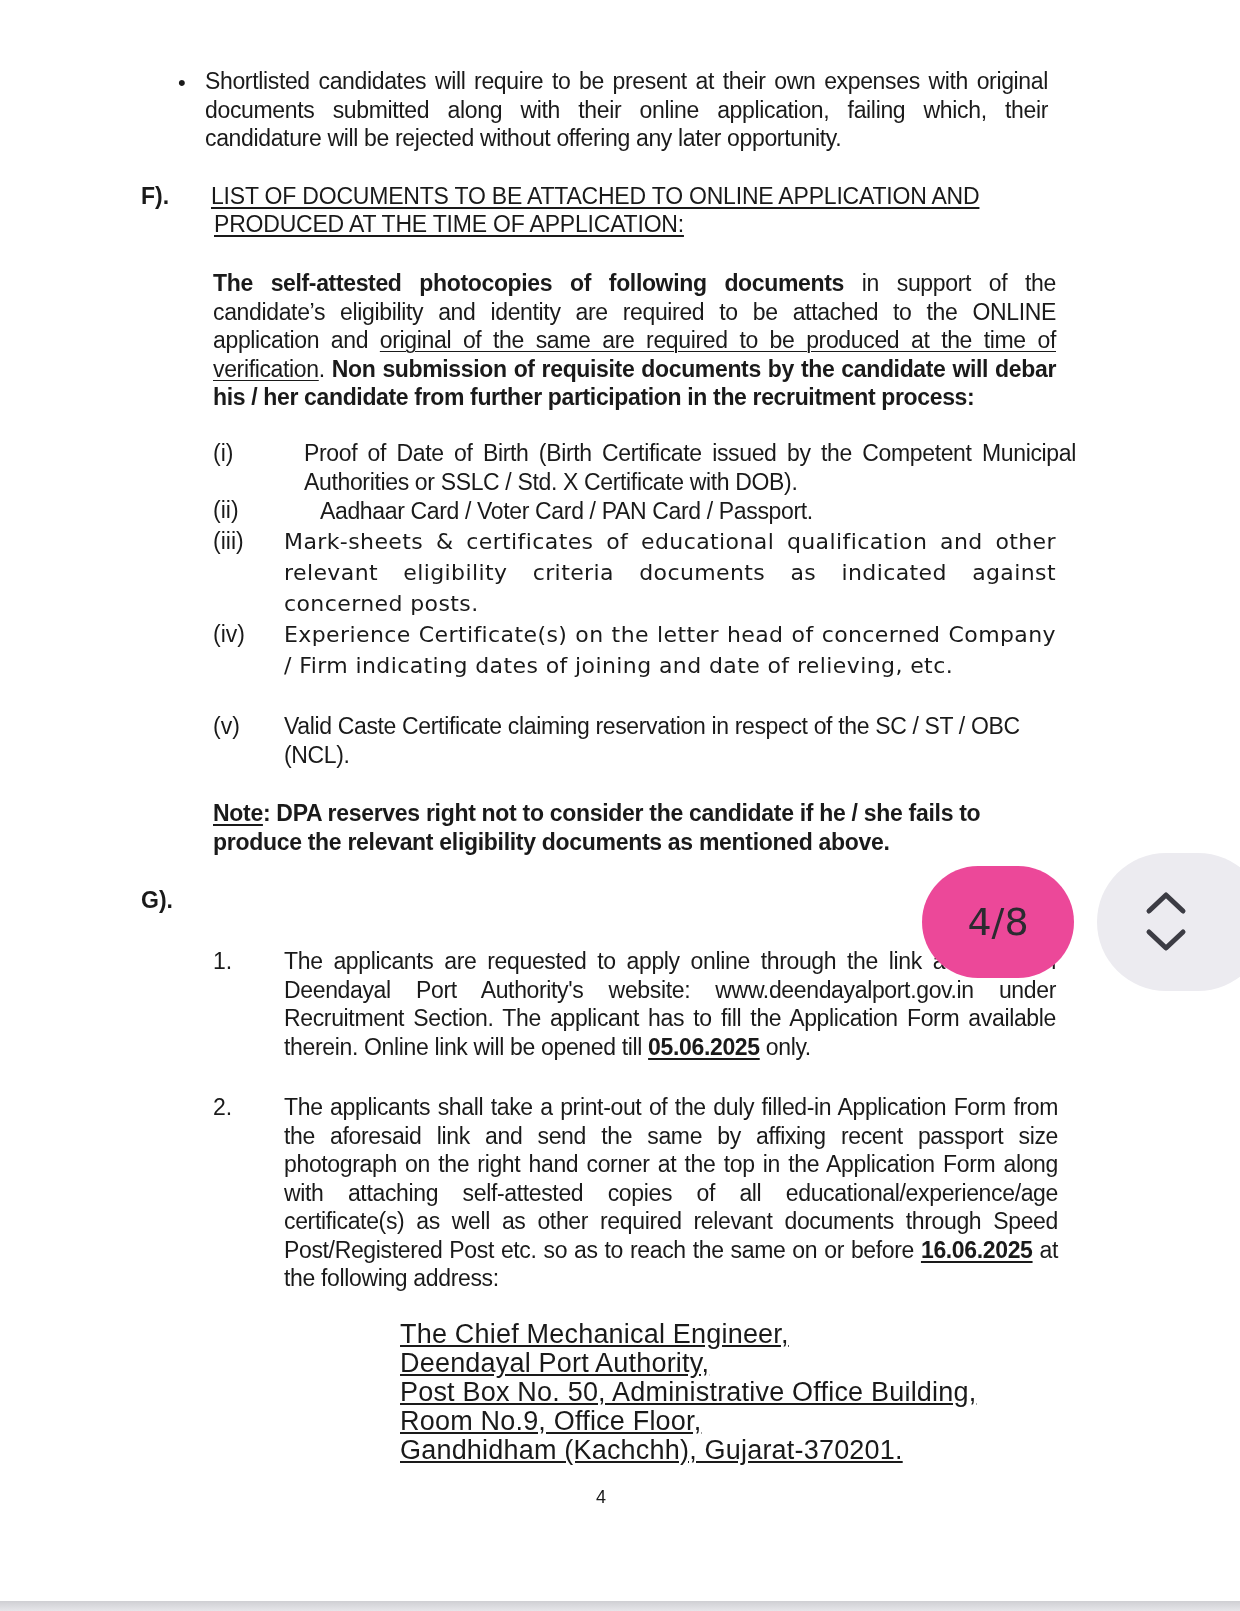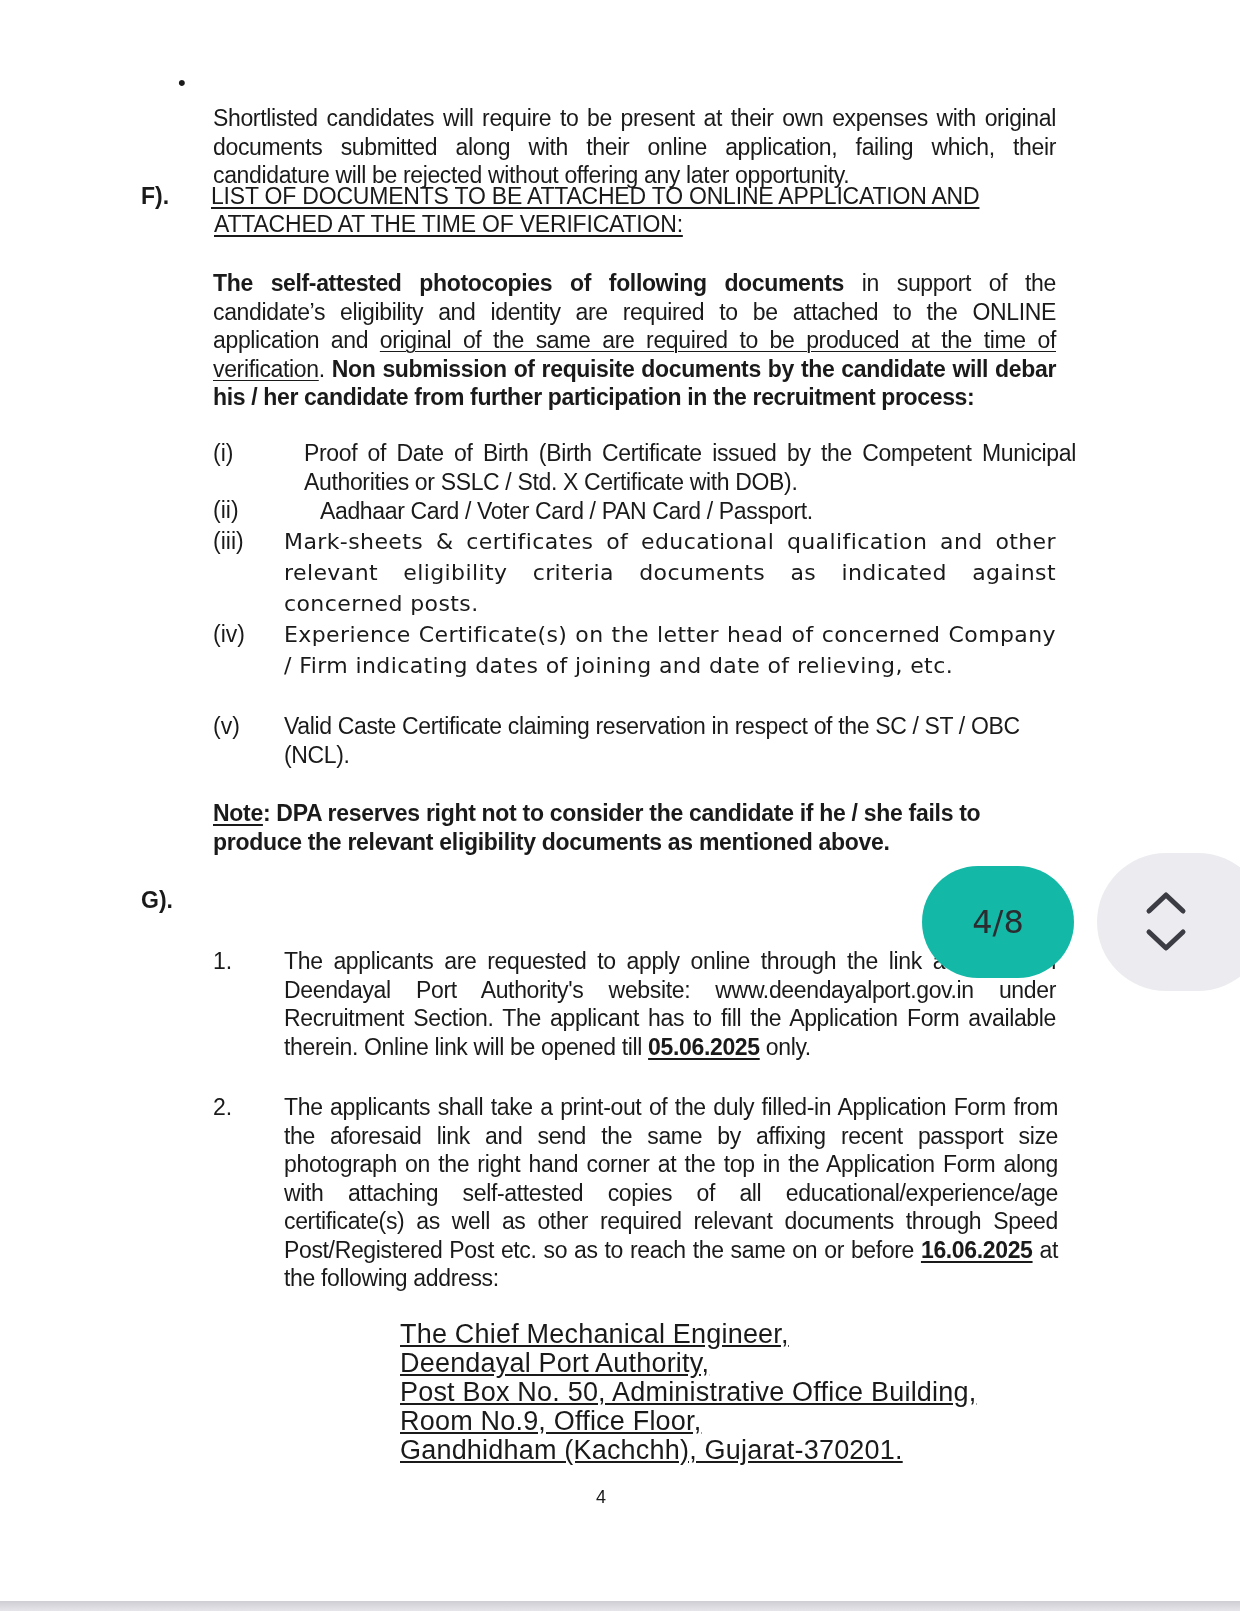--- a/index.html
+++ b/index.html
@@ -28,44 +28,44 @@
   .sec-letter { position:absolute; font-weight:bold; font-size:23px; }
   .sec-title { position:absolute; font-weight:normal; font-size:23px; line-height:28px; letter-spacing:-0.2px; }
   .sec-title span { text-decoration:underline; text-decoration-thickness:2px; text-underline-offset:3px; }
   .num { position:absolute; font-size:23px; }
   .item-text { position:absolute; font-size:23px; line-height:29px; letter-spacing:-0.35px; }
   .dejavu { font-family:"DejaVu Sans", sans-serif; font-size:22px; line-height:31px; letter-spacing:0.4px; }
   .addr { position:absolute; left:400px; top:1320px; font-size:27px; line-height:29px; letter-spacing:0.2px;text-decoration:underline; }
   .pageno { position:absolute; left:596px; top:1487px; font-size:18px; }
   .page-counter {
     position:absolute; left:922px; top:866px; width:152px; height:112px;
-    border-radius:56px; background:#14b8a6;
+    border-radius:56px; background:#ec4899;
     display:flex; align-items:center; justify-content:center;
-    font-family:"DejaVu Sans", sans-serif; font-size:32px; color:#2b2b30;
+    font-family:"DejaVu Sans", sans-serif; font-size:38px; color:#2b2b30;
   }
   .nav-pill {
     position:absolute; left:1097px; top:853px; width:170px; height:138px;
     border-radius:69px; background:#ecebf0;
   }
   .nav-up, .nav-down { position:absolute; left:1143px; width:46px; height:30px; cursor:pointer; }
   .nav-up { top:887px; }
   .nav-down { top:926px; }
 </style>
 </head>
 <body>
 
 <div class="page">
 
   <span class="bullet">•</span>
-  <div class="txt just" style="left:213px; top:67px; width:843px;margin-top:37px;">Shortlisted candidates will require to be present at their own expenses with original documents submitted along with their online application, failing which, their candidature will be rejected without offering any later opportunity.</div>
+  <div class="txt just" style="left:205px; top:67px; width:843px;">Shortlisted candidates will require to be present at their own expenses with original documents submitted along with their online application, failing which, their candidature will be rejected without offering any later opportunity.</div>
 
   <div class="sec-letter" style="left:141px; top:183px;">F).</div>
   <div class="sec-title" style="left:211px; top:182px; width:855px;">
     <span>LIST OF DOCUMENTS TO BE ATTACHED TO ONLINE APPLICATION AND</span><br>
-    <span style="margin-left:3px;">ATTACHED AT THE TIME OF VERIFICATION:</span>
+    <span style="margin-left:3px;">PRODUCED AT THE TIME OF APPLICATION:</span>
   </div>
 
   <div class="txt just" style="left:213px; top:269px; width:843px;">
     <span class="b">The self-attested photocopies of following documents</span><span> in support of the candidate’s eligibility and identity are required to be attached to the ONLINE application and </span><span class="u" style="text-decoration-thickness:1px;">original of the same are required to be produced at the time of verification</span><span>. </span><span class="b"> Non submission of requisite documents by the candidate will debar his / her candidate from further participation in the recruitment process:</span>
   </div>
 
   <div class="num" style="left:213px; top:440px;">(i)</div>
   <div class="item-text just" style="left:284px; top:439px; width:772px;margin-left:20px;">Proof of Date of Birth (Birth Certificate issued by the Competent Municipal Authorities or SSLC / Std. X Certificate with DOB).</div>
 
   <div class="num" style="left:213px; top:497px;">(ii)</div>

